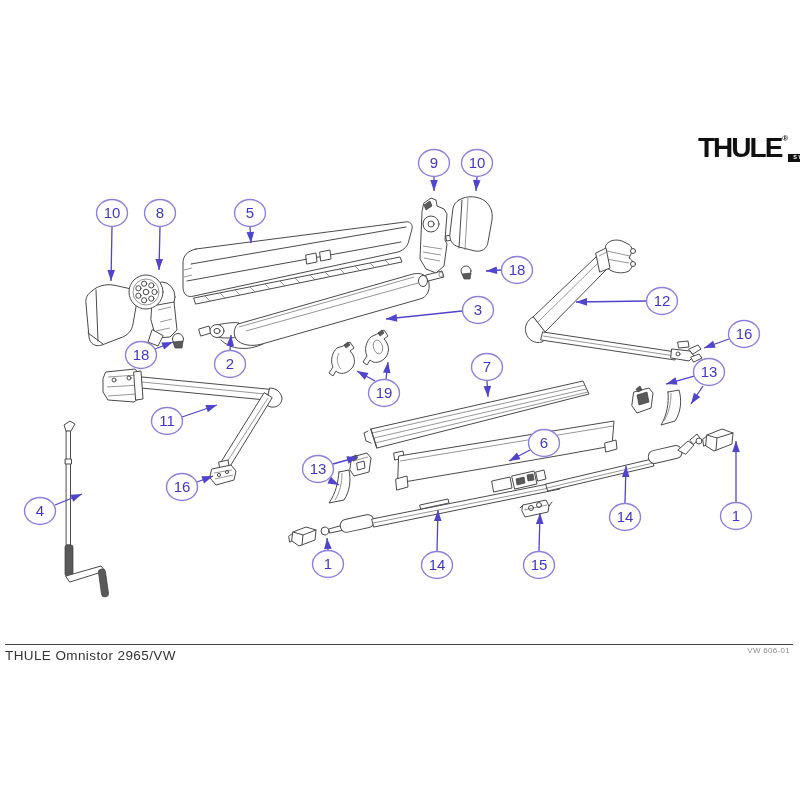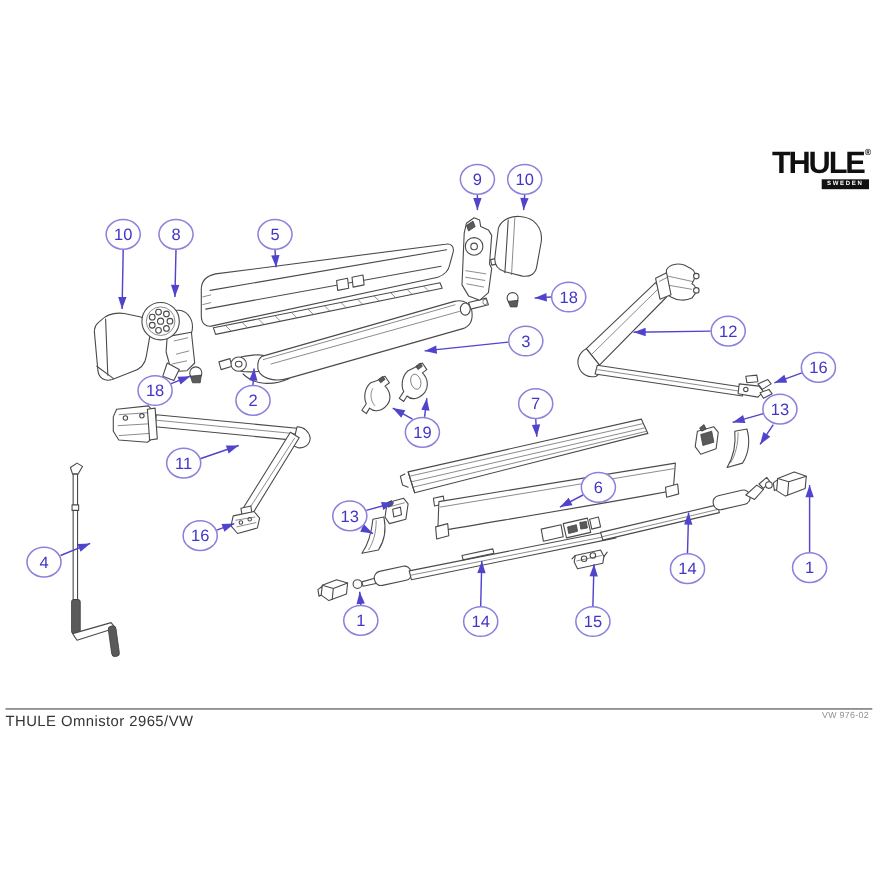--- a/index.html
+++ b/index.html
@@ -3,21 +3,21 @@
 <meta charset="utf-8">
 <style>
   html,body{margin:0;padding:0;background:#fff;}
   .canvas{position:relative;width:800px;height:800px;background:#ffffff;overflow:hidden;
           font-family:"Liberation Sans",sans-serif;}
   #diagram{position:absolute;left:0;top:0;}
   .ln{fill:none;stroke:#4a4a4a;stroke-width:1;stroke-linejoin:round;stroke-linecap:round;}
   .fw{fill:#ffffff;stroke:#4a4a4a;stroke-width:1;stroke-linejoin:round;stroke-linecap:round;}
   .dk{fill:#5a5a5a;stroke:#3c3c3c;stroke-width:.7;stroke-linejoin:round;}
   .thin{fill:none;stroke:#6a6a6a;stroke-width:.7;}
-  .logo{position:absolute;left:698px;top:134px;width:94px;display:flex;flex-direction:column;align-items:flex-end;}
+  .logo{position:absolute;left:698px;top:134px;width:94px;display:flex;align-items:flex-end;}
   .logo-text{font-weight:bold;font-size:28px;letter-spacing:-2px;color:#101010;transform:scaleY(.94);line-height:1;}
   .logo-reg{font-size:8px;font-weight:bold;color:#101010;vertical-align:top;margin-left:1px;}
   .logo-badge{display:inline-block;background:#101010;color:#ffffff;font-size:5.5px;font-weight:bold;
               letter-spacing:1.5px;padding:1.5px 5px;line-height:1;margin-top:1px;margin-right:2px;}
   .footer-rule{position:absolute;left:5px;top:644px;width:788px;height:0;border-top:1px solid #474747;}
   .footer-title{position:absolute;left:5px;top:648px;font-size:13.5px;color:#343434;letter-spacing:.4px;}
   .footer-doc{position:absolute;right:10px;top:646px;font-size:8px;color:#8f8f8f;letter-spacing:.3px;}
 </style>
 </head>
 <body>
@@ -391,15 +391,15 @@
 
   <div class="logo">
     <div>
       <span class="logo-text">THULE</span><span class="logo-reg">®</span>
     </div>
     <span class="logo-badge">SWEDEN</span>
   </div>
 
   <div class="footer-rule"></div>
   <div class="footer-title">THULE Omnistor 2965/VW</div>
-  <div class="footer-doc">VW 976-02</div>
+  <div class="footer-doc">VW 606-01</div>
 
 </div>
 
 </body></html>

